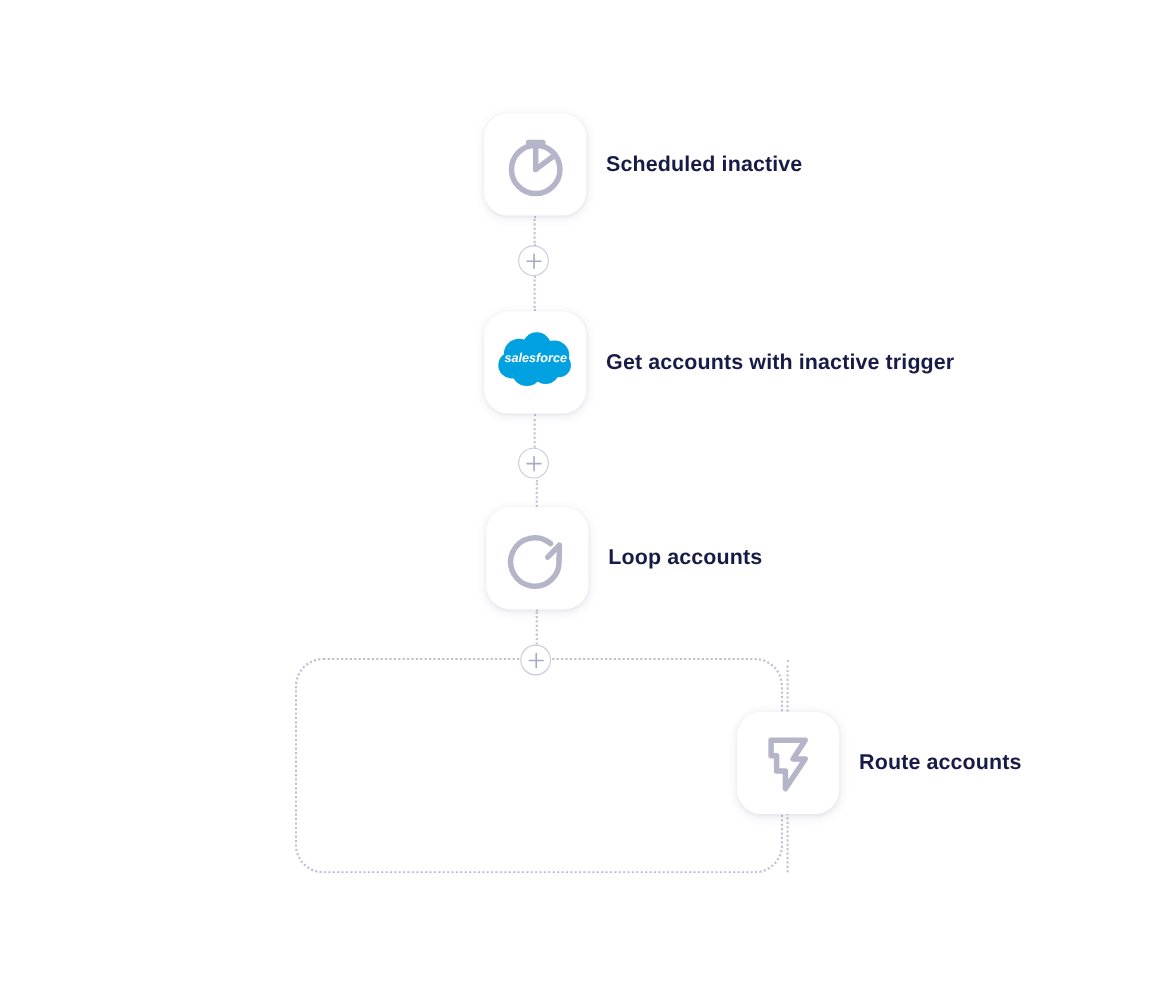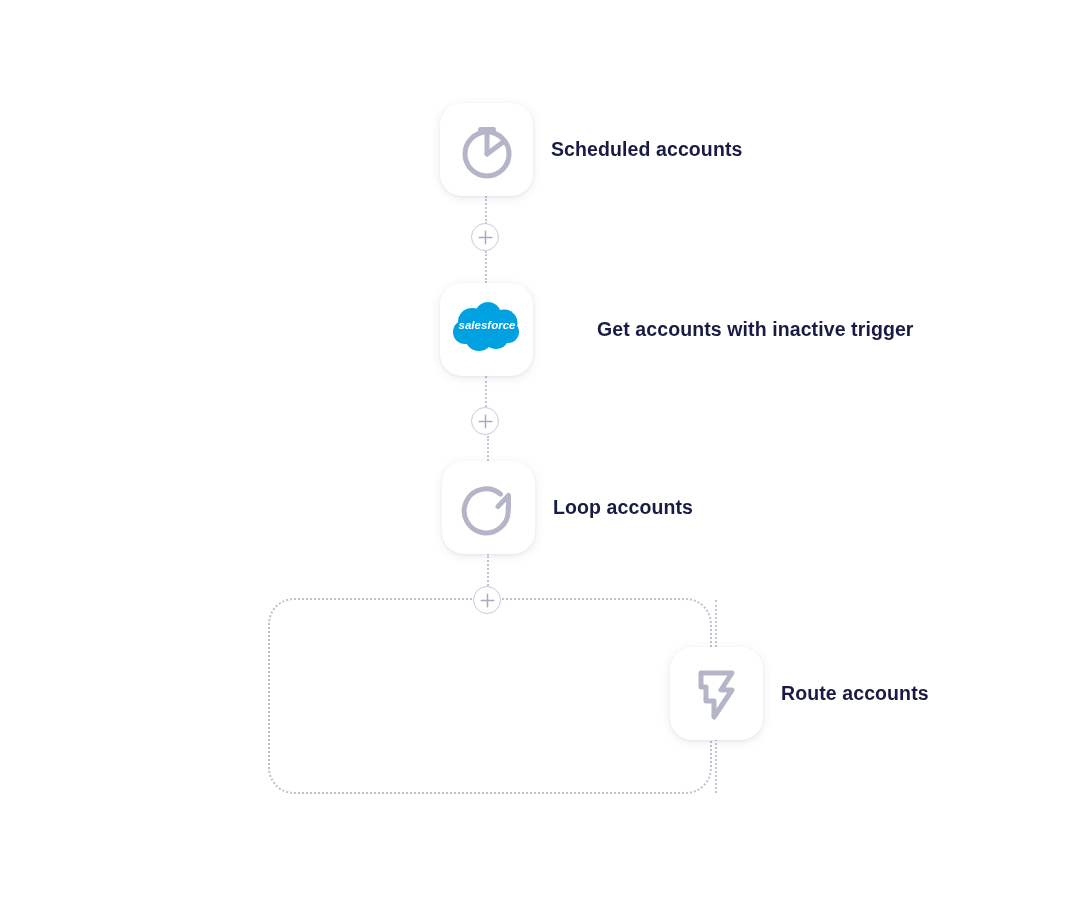--- a/index.html
+++ b/index.html
@@ -131,24 +131,24 @@
 
   <div class="node" style="left:440px; top:103px;">
     <div class="node-card">
       <svg width="62" height="62" viewBox="0 0 62 62">
         <circle cx="31" cy="35" r="22" fill="none" stroke="#b4b5c8" stroke-width="5"></circle>
         <path d="M31 35 L31 13" stroke="#b4b5c8" stroke-width="5" stroke-linecap="round"></path>
         <path d="M31 35 L46.5 23.5" stroke="#b4b5c8" stroke-width="5" stroke-linecap="round"></path>
         <path d="M24.5 10.5 H37.5" stroke="#b4b5c8" stroke-width="5" stroke-linecap="round"></path>
       </svg>
     </div>
-    <div class="node-label">Scheduled accounts</div>
+    <div class="node-label">Scheduled inactive</div>
   </div>
 
-  <div class="node" style="left:440px; top:283px;gap:46px;">
+  <div class="node" style="left:440px; top:283px;">
     <div class="node-card">
       <svg width="74" height="58" viewBox="0 0 74 58">
         <g fill="#00a1e0">
           <circle cx="22" cy="21" r="14"></circle>
           <circle cx="38" cy="14" r="13"></circle>
           <circle cx="54" cy="22" r="13.5"></circle>
           <circle cx="15" cy="31" r="12"></circle>
           <circle cx="29" cy="36" r="14"></circle>
           <circle cx="46" cy="35" r="13"></circle>
           <circle cx="58" cy="31" r="11"></circle>

